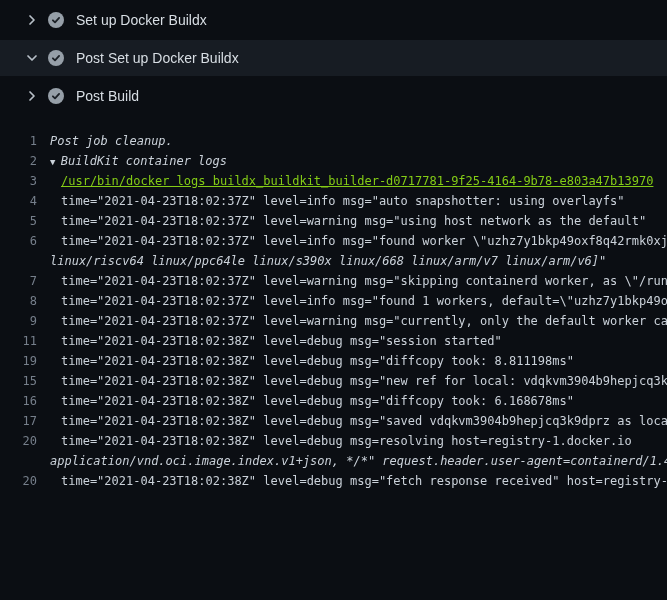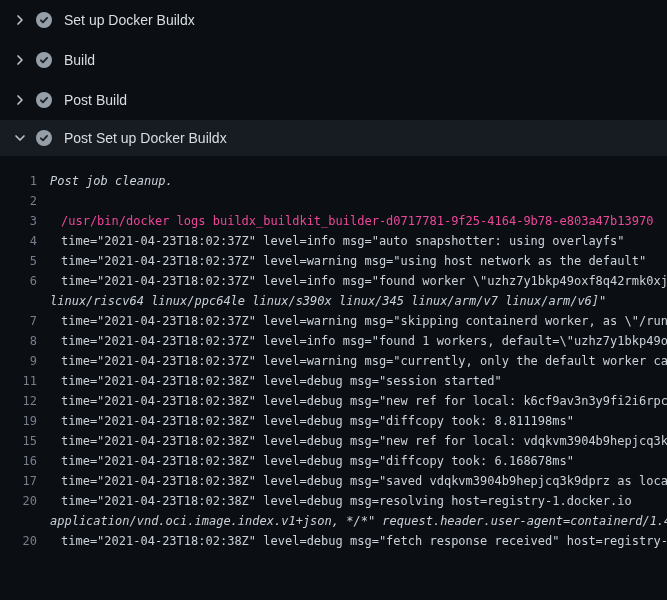--- a/index.html
+++ b/index.html
@@ -12,21 +12,21 @@
     overflow: hidden;
     background: #0b0e13;
   }
   
   .steps { width: 100%; }
   .step {
     box-sizing: border-box;
     height: 40px;
     display: flex;
     align-items: center;
-    padding-left: 12px;
+    padding-left: 24px;
     cursor: pointer;
   }
   .step.expanded {
     height: 36px;
     background: #171c23;
   }
   .chev {
     width: 16px;
     height: 16px;
     flex: none;
@@ -62,21 +62,21 @@
   .num {
     width: 37px;
     flex: none;
     text-align: right;
     color: #767f8b;
     cursor: pointer;
   }
   .line-text { flex: none; }
   .line-text.base   { padding-left: 13px; font-style: italic; }
   .line-text.nested { padding-left: 24px; }
-  .line-text.command { color: #ec4899; }
+  .line-text.command { color: #84cc16; text-decoration: underline; }
   .group-toggle {
     font-size: 9px;
     cursor: pointer;
     color: #cbd2da;
   }
 </style>
 </head>
 <body>
 
 <div class="steps">
@@ -89,76 +89,62 @@
 
     <span class="status">
       <svg width="16" height="16" viewBox="0 0 16 16">
           <circle cx="8" cy="8" r="8" fill="#969fa8"></circle>
           <path d="M4.9 8.3l2.1 2.1 4.1-4.5" stroke="#1b2026" stroke-width="1.8" fill="none" stroke-linecap="round" stroke-linejoin="round"></path>
         </svg>
     </span>
     <span class="step-label">Set up Docker Buildx</span>
   </div>
 
+
+  <div class="step expanded">
+
+    <span class="chev down">
+      <svg width="16" height="16" viewBox="0 0 16 16">
+          <path d="M4 6l4 4 4-4" stroke="#b8c0c8" stroke-width="1.7" fill="none" stroke-linecap="round" stroke-linejoin="round"></path>
+        </svg>
+    </span>
+    <span class="status">
+      <svg width="16" height="16" viewBox="0 0 16 16">
+          <circle cx="8" cy="8" r="8" fill="#969fa8"></circle>
+          <path d="M4.9 8.3l2.1 2.1 4.1-4.5" stroke="#1b2026" stroke-width="1.8" fill="none" stroke-linecap="round" stroke-linejoin="round"></path>
+        </svg>
+    </span>
+    <span class="step-label">Post Set up Docker Buildx</span>
+  </div>
+
   <div class="step">
     <span class="chev right">
       <svg width="16" height="16" viewBox="0 0 16 16">
           <path d="M6 4l4 4-4 4" stroke="#b8c0c8" stroke-width="1.7" fill="none" stroke-linecap="round" stroke-linejoin="round"></path>
         </svg>
     </span>
 
     <span class="status">
       <svg width="16" height="16" viewBox="0 0 16 16">
           <circle cx="8" cy="8" r="8" fill="#969fa8"></circle>
           <path d="M4.9 8.3l2.1 2.1 4.1-4.5" stroke="#1b2026" stroke-width="1.8" fill="none" stroke-linecap="round" stroke-linejoin="round"></path>
         </svg>
     </span>
-    <span class="step-label">Build</span>
-  </div>
-
-  <div class="step">
-    <span class="chev right">
-      <svg width="16" height="16" viewBox="0 0 16 16">
-          <path d="M6 4l4 4-4 4" stroke="#b8c0c8" stroke-width="1.7" fill="none" stroke-linecap="round" stroke-linejoin="round"></path>
-        </svg>
-    </span>
-
-    <span class="status">
-      <svg width="16" height="16" viewBox="0 0 16 16">
-          <circle cx="8" cy="8" r="8" fill="#969fa8"></circle>
-          <path d="M4.9 8.3l2.1 2.1 4.1-4.5" stroke="#1b2026" stroke-width="1.8" fill="none" stroke-linecap="round" stroke-linejoin="round"></path>
-        </svg>
-    </span>
     <span class="step-label">Post Build</span>
-  </div>
-
-  <div class="step expanded">
-
-    <span class="chev down">
-      <svg width="16" height="16" viewBox="0 0 16 16">
-          <path d="M4 6l4 4 4-4" stroke="#b8c0c8" stroke-width="1.7" fill="none" stroke-linecap="round" stroke-linejoin="round"></path>
-        </svg>
-    </span>
-    <span class="status">
-      <svg width="16" height="16" viewBox="0 0 16 16">
-          <circle cx="8" cy="8" r="8" fill="#969fa8"></circle>
-          <path d="M4.9 8.3l2.1 2.1 4.1-4.5" stroke="#1b2026" stroke-width="1.8" fill="none" stroke-linecap="round" stroke-linejoin="round"></path>
-        </svg>
-    </span>
-    <span class="step-label">Post Set up Docker Buildx</span>
   </div>
 </div>
 <div class="log-body">
   <div class="log-line">
     <span class="num">1</span>
     <span class="line-text base"><span class="txt">Post job cleanup.</span></span>
   </div>
 
   <div class="log-line">
     <span class="num">2</span>
+    <span class="line-text base"><span class="group-toggle" style="">▼ </span><span class="txt">BuildKit container logs</span></span>
   </div>
 
   <div class="log-line">
     <span class="num">3</span>
     <span class="line-text nested command"><span class="txt">/usr/bin/docker logs buildx_buildkit_builder-d0717781-9f25-4164-9b78-e803a47b13970</span></span>
   </div>
 
   <div class="log-line">
     <span class="num">4</span>
     <span class="line-text nested"><span class="txt">time="2021-04-23T18:02:37Z" level=info msg="auto snapshotter: using overlayfs"</span></span>
@@ -169,21 +155,21 @@
     <span class="line-text nested"><span class="txt">time="2021-04-23T18:02:37Z" level=warning msg="using host network as the default"</span></span>
   </div>
 
   <div class="log-line">
     <span class="num">6</span>
     <span class="line-text nested"><span class="txt">time="2021-04-23T18:02:37Z" level=info msg="found worker \"uzhz7y1bkp49oxf8q42rmk0xj</span></span>
   </div>
 
   <div class="log-line">
     <span class="num"></span>
-    <span class="line-text base"><span class="txt">linux/riscv64 linux/ppc64le linux/s390x linux/345 linux/arm/v7 linux/arm/v6]"</span></span>
+    <span class="line-text base"><span class="txt">linux/riscv64 linux/ppc64le linux/s390x linux/668 linux/arm/v7 linux/arm/v6]"</span></span>
   </div>
 
   <div class="log-line">
     <span class="num">7</span>
     <span class="line-text nested"><span class="txt">time="2021-04-23T18:02:37Z" level=warning msg="skipping containerd worker, as \"/run</span></span>
   </div>
 
   <div class="log-line">
     <span class="num">8</span>
     <span class="line-text nested"><span class="txt">time="2021-04-23T18:02:37Z" level=info msg="found 1 workers, default=\"uzhz7y1bkp49o</span></span>
@@ -193,24 +179,20 @@
     <span class="num">9</span>
     <span class="line-text nested"><span class="txt">time="2021-04-23T18:02:37Z" level=warning msg="currently, only the default worker ca</span></span>
   </div>
 
 
   <div class="log-line">
     <span class="num">11</span>
     <span class="line-text nested"><span class="txt">time="2021-04-23T18:02:38Z" level=debug msg="session started"</span></span>
   </div>
 
-  <div class="log-line">
-    <span class="num">12</span>
-    <span class="line-text nested"><span class="txt">time="2021-04-23T18:02:38Z" level=debug msg="new ref for local: k6cf9av3n3y9fi2i6rpc</span></span>
-  </div>
 
   <div class="log-line">
     <span class="num">19</span>
     <span class="line-text nested"><span class="txt">time="2021-04-23T18:02:38Z" level=debug msg="diffcopy took: 8.811198ms"</span></span>
   </div>
 
 
   <div class="log-line">
     <span class="num">15</span>
     <span class="line-text nested"><span class="txt">time="2021-04-23T18:02:38Z" level=debug msg="new ref for local: vdqkvm3904b9hepjcq3k</span></span>

